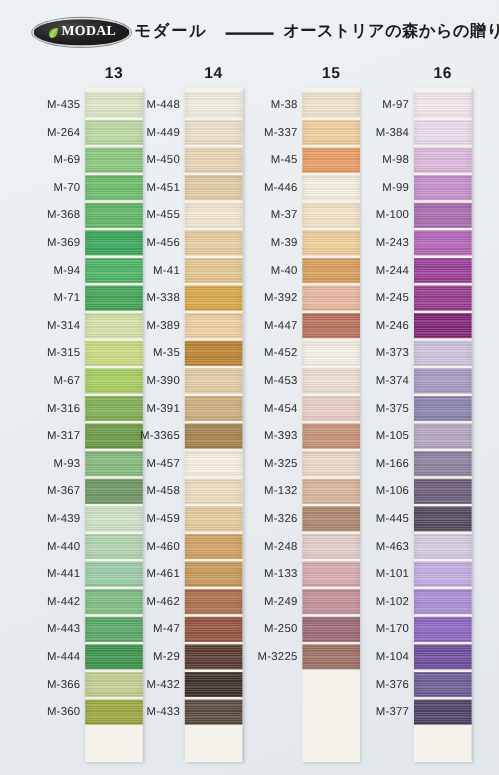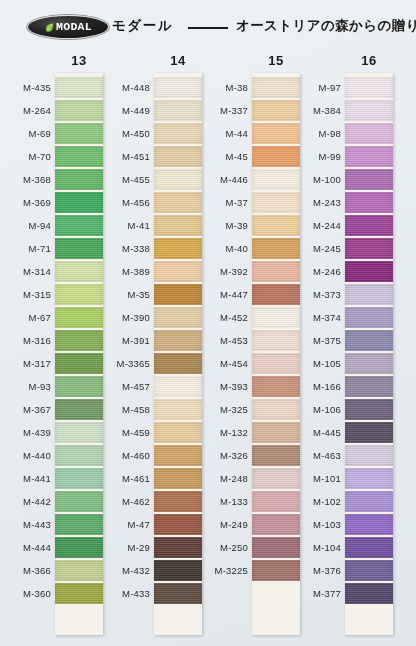--- a/index.html
+++ b/index.html
@@ -49,21 +49,21 @@
     width: 11px;
     height: 11px;
     margin-right: 1px;
     flex: 0 0 auto;
   }
   .logo-text {
     color: #ffffff;
     font-size: 11.5px;
     font-weight: bold;
     letter-spacing: 0.3px;
-    font-family: Liberation Mono, monospace;
+    font-family: Liberation Serif, serif;
     line-height: 1;
   }
   .brand-jp {
     position: absolute;
     left: 112px;
     top: 17px;
     font-family: "DejaVu Sans", sans-serif;
     font-size: 13.5px;
     font-weight: bold;
     color: #1a1a1a;
@@ -98,21 +98,21 @@
     top: 50px;
     width: 416px;
     height: 596px;
   }
   .column {
     position: absolute;
     top: 0;
     width: 104px;
     height: 596px;
   }
-  .col-0 { left: 0px; padding-left: 17px; }
+  .col-0 { left: 16px; padding-left: 17px; }
   .col-1 { left: 99px; text-decoration: underline; }
   .col-2 { left: 197px; }
   .col-3 { left: 290px; }
 
   .col-number {
     position: absolute;
     top: 3px;
     left: 55px;
     width: 48px;
     text-align: center;
@@ -402,24 +402,20 @@
         <div class="rows">
           <div class="row">
             <div class="row-label">M-38</div>
             <div class="swatch" style="background-color: rgb(240, 227, 206);"></div>
           </div>
           <div class="row">
             <div class="row-label">M-337</div>
             <div class="swatch" style="background-color: rgb(240, 207, 159);"></div>
           </div>
           <div class="row">
-            <div class="row-label">M-44</div>
-            <div class="swatch" style="background-color: rgb(242, 194, 147);"></div>
-          </div>
-          <div class="row">
             <div class="row-label">M-45</div>
             <div class="swatch" style="background-color: rgb(234, 158, 102);"></div>
           </div>
           <div class="row">
             <div class="row-label">M-446</div>
             <div class="swatch" style="background-color: rgb(246, 238, 224);"></div>
           </div>
           <div class="row">
             <div class="row-label">M-37</div>
             <div class="swatch" style="background-color: rgb(244, 226, 200);"></div>
@@ -564,21 +560,21 @@
           </div>
           <div class="row">
             <div class="row-label">M-101</div>
             <div class="swatch" style="background-color: rgb(194, 173, 224);"></div>
           </div>
           <div class="row">
             <div class="row-label">M-102</div>
             <div class="swatch" style="background-color: rgb(169, 142, 212);"></div>
           </div>
           <div class="row">
-            <div class="row-label">M-103</div>
+            <div class="row-label">M-170</div>
             <div class="swatch" style="background-color: rgb(142, 102, 196);"></div>
           </div>
           <div class="row">
             <div class="row-label">M-104</div>
             <div class="swatch" style="background-color: rgb(111, 77, 158);"></div>
           </div>
           <div class="row">
             <div class="row-label">M-376</div>
             <div class="swatch" style="background-color: rgb(106, 93, 148);"></div>
           </div>

